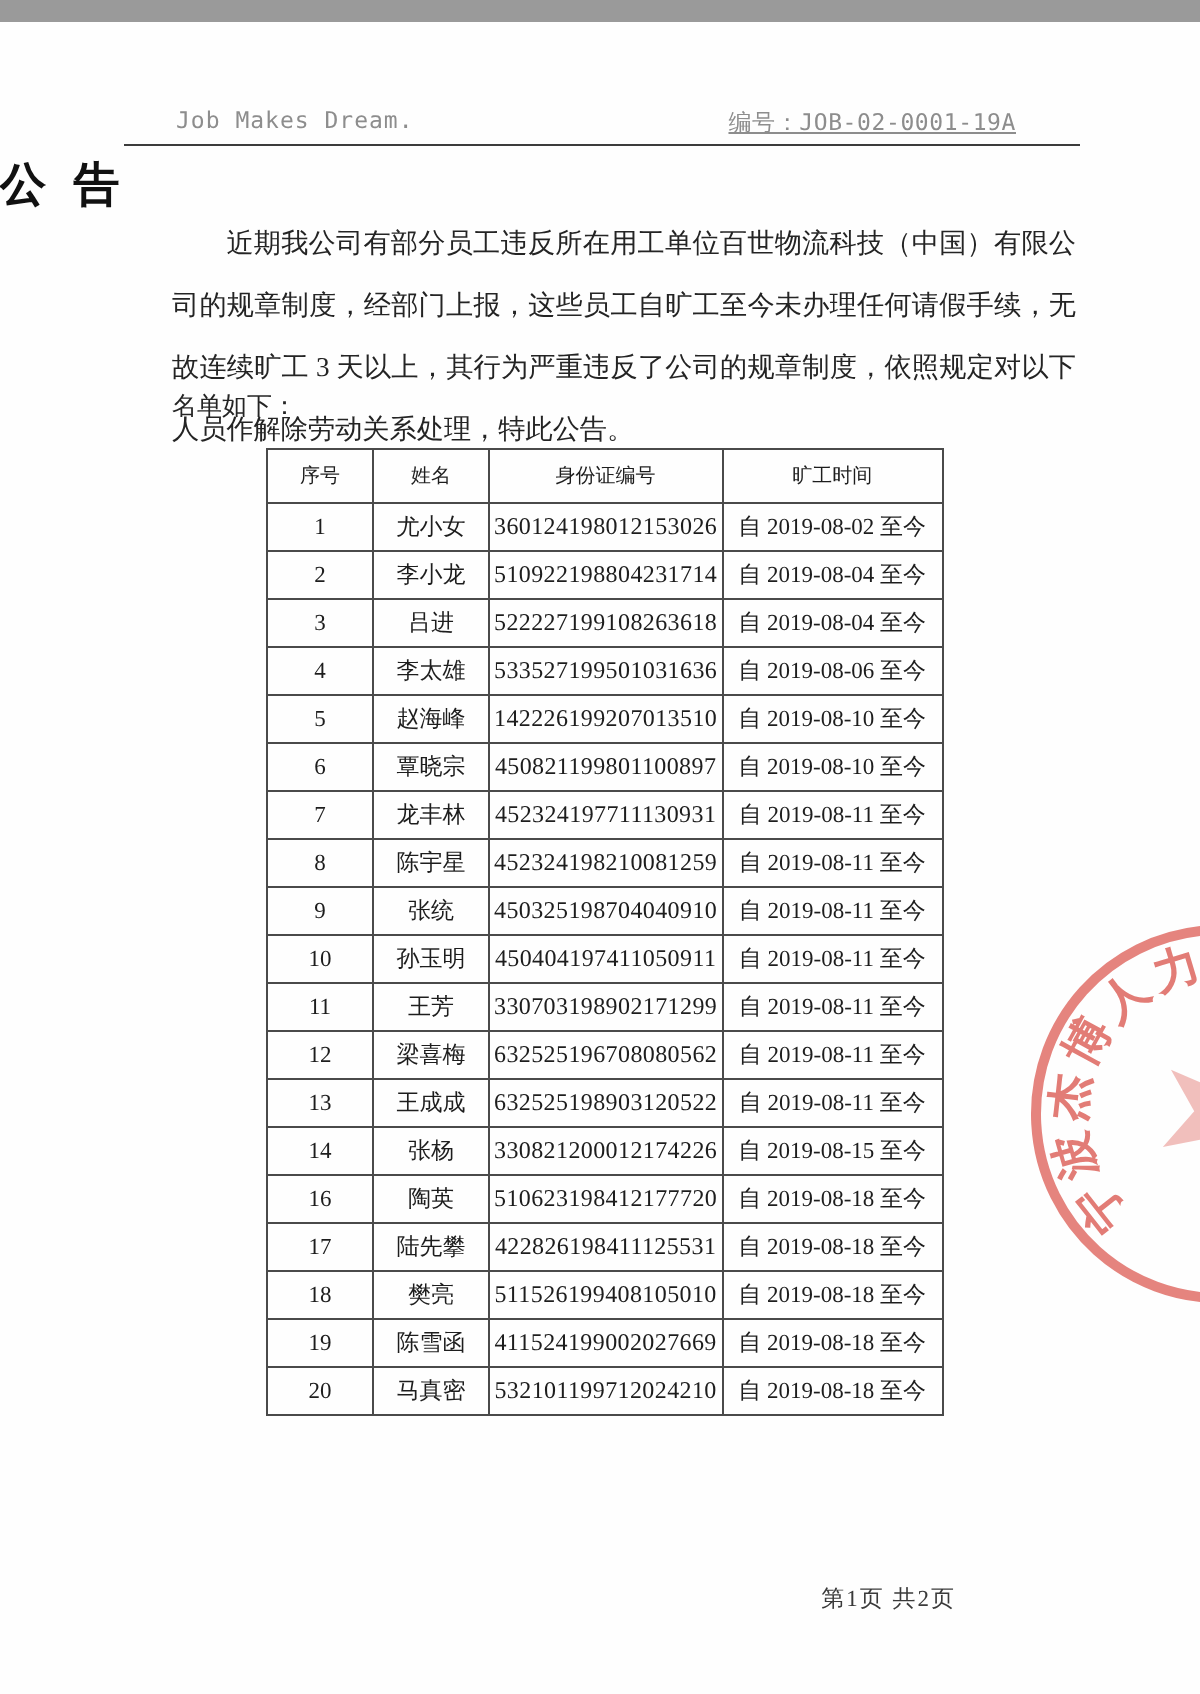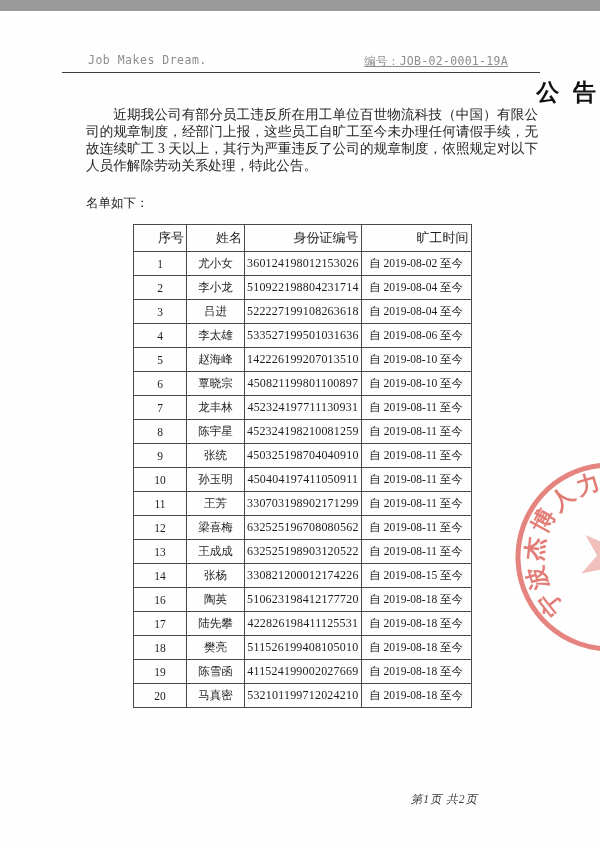--- a/index.html
+++ b/index.html
@@ -23,58 +23,58 @@
     font-family:"DejaVu Sans Mono","Liberation Mono",monospace;
     font-size:11.5px;color:#8d8d8d;letter-spacing:.3px;text-decoration:underline;
   }
   .header-rule{
     position:absolute;left:62px;right:60px;top:61px;
     border-top:1.6px solid #3c3c3c;height:0;
   }
   
   .title{
     position:absolute;left:0;right:0;top:66px;
-    text-align:right;font-size:23px;font-weight:bold;
+    text-align:left;font-size:23px;font-weight:bold;
     letter-spacing:4px;color:#111;
   }
   
   .body-text{
     position:absolute;left:86px;right:62px;top:95px;
-    font-size:13.6px;line-height:17px;
+    font-size:13.6px;line-height:31px;
     text-align:justify;text-justify:inter-ideograph;
     color:#242424;
   }
   .body-text p{margin:0;text-indent:2em;}
   .list-label{
     position:absolute;left:86px;top:184px;
     font-size:12.5px;color:#242424;
   }
   
   .roster{
     position:absolute;left:133px;top:213px;
     border-collapse:collapse;
     font-size:11.5px;color:#1d1d1d;
     table-layout:fixed;
   }
   .roster th,.roster td{
     border:1px solid #4a4a4a;
     text-align:center;vertical-align:middle;
     padding:0 2px;overflow:hidden;white-space:nowrap;
   }
-  .roster th{height:26px;font-weight:normal;font-size:13px;text-align:right;}
+  .roster th{height:26px;font-weight:normal;font-size:10px;}
   .roster td{height:23px;}
   .col-no{width:53px;}
   .col-name{width:58px;}
   .col-id{width:113px;}
   .col-abs{width:110px;}
   .roster td.cell-id{font-size:12px;letter-spacing:.2px;}
   
   .footer{
     position:absolute;right:122px;top:781px;
-    font-size:11.5px;color:#3a3a3a;letter-spacing:1px;font-style:italic;
+    font-size:11.5px;color:#3a3a3a;letter-spacing:1px;
   }
   
   .stamp{
     position:absolute;left:510px;top:446px;
     width:200px;height:200px;
     pointer-events:none;
   }
 </style>
 </head>
 <body>

